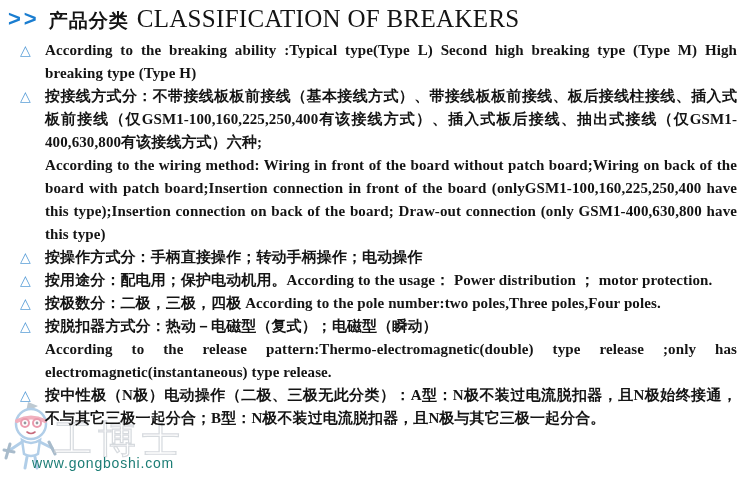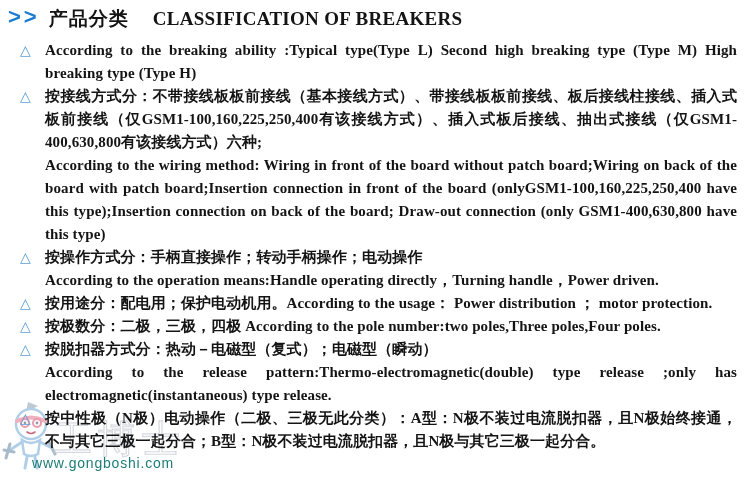--- a/index.html
+++ b/index.html
@@ -30,23 +30,23 @@
     top: -1px;
   }
   .header .title-zh {
     font-family: "Liberation Sans", "DejaVu Sans", sans-serif;
     font-weight: bold;
     font-size: 19px;
     margin-left: 9px;
     letter-spacing: 1px;
   }
   .header .title-en {
-    font-weight: bold;
-    font-size: 19px;
-    margin-left: 24px;
+    font-weight: normal;
+    font-size: 25px;
+    margin-left: 8px;
     letter-spacing: 0.3px;
   }
   
   .content {
     position: relative;
     z-index: 1;
     padding: 3px 13px 0 20px;
   }
   .row {
     position: relative;
@@ -163,24 +163,20 @@
     </div>
       <div class="row">
       
       <span>According to the wiring method: Wiring in front of the board without patch board;Wiring on back of the board with patch board;Insertion connection in front of the board (onlyGSM1-100,160,225,250,400 have this type);Insertion connection on back of the board; Draw-out connection (only GSM1-400,630,800 have this type)</span>
     </div>
       <div class="row">
       <span class="bullet">△</span>
       <span>按操作方式分：手柄直接操作；转动手柄操作；电动操作</span>
     </div>
       <div class="row">
-      
-      <span>According to the operation means:Handle operating directly，Turning handle，Power driven.</span>
-    </div>
-      <div class="row">
       <span class="bullet">△</span>
       <span>按用途分：配电用；保护电动机用。According to the usage： Power distribution ； motor protection.</span>
     </div>
       <div class="row">
       <span class="bullet">△</span>
       <span>按极数分：二极，三极，四极 According to the pole number:two poles,Three poles,Four poles.</span>
     </div>
       <div class="row">
       <span class="bullet">△</span>
       <span>按脱扣器方式分：热动－电磁型（复式）；电磁型（瞬动）</span>

